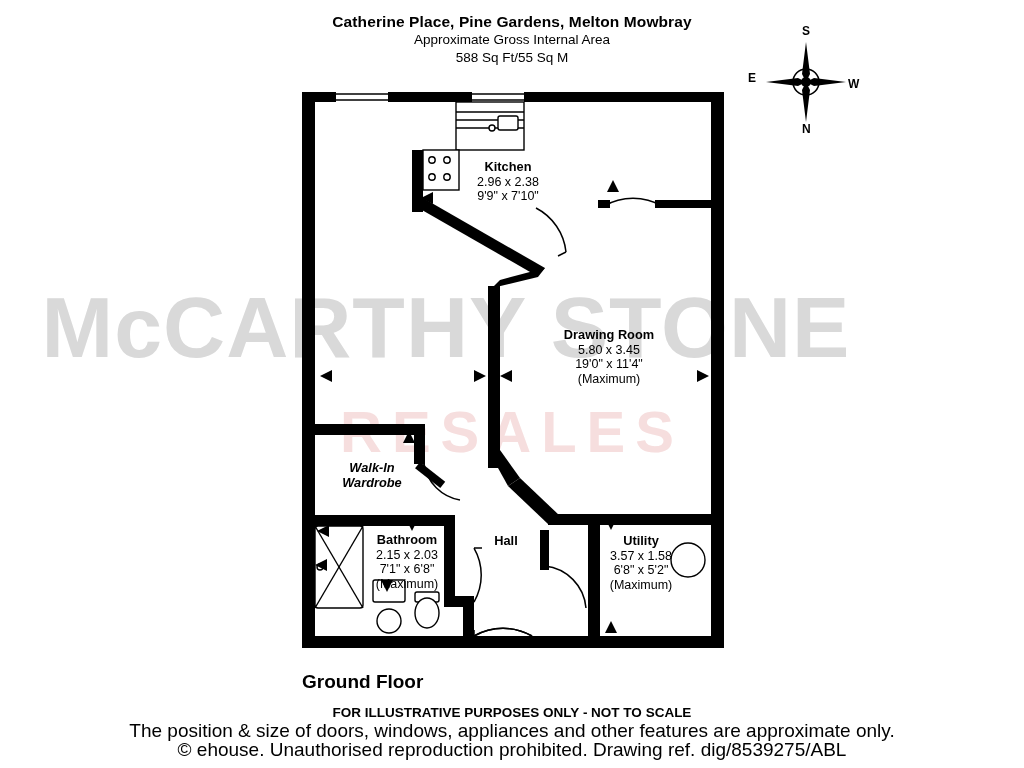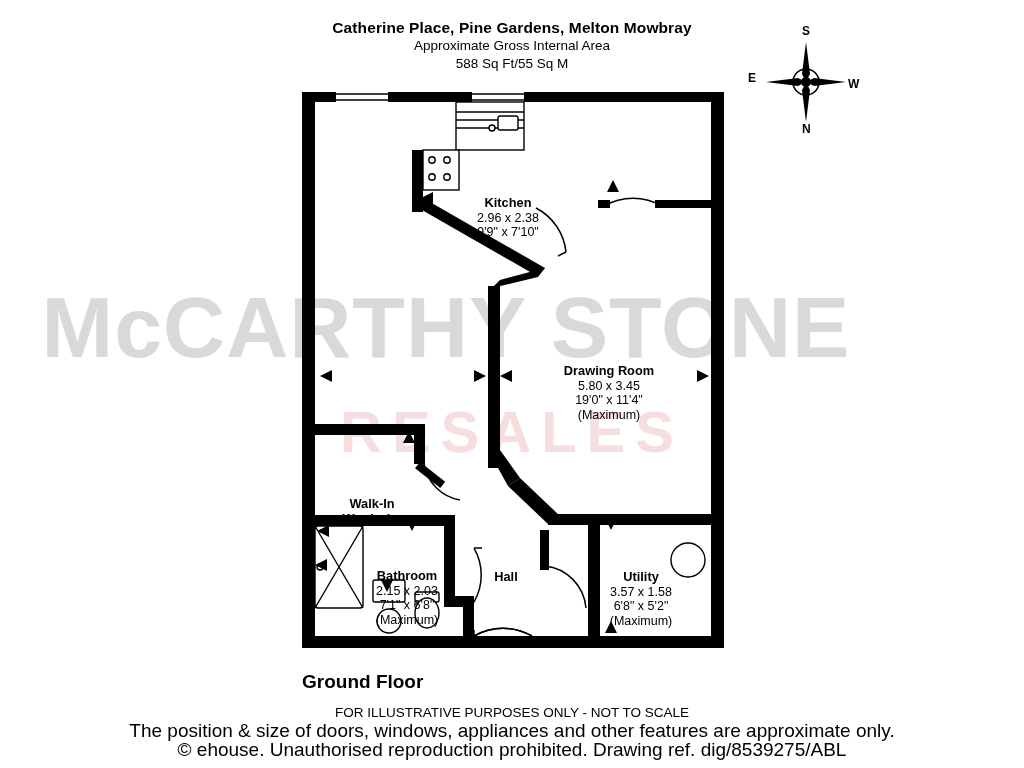--- a/index.html
+++ b/index.html
@@ -16,21 +16,21 @@
     color: #000000;
   }
 
   
   #header {
     position: absolute;
     top: 0;
     left: 0;
     width: 1024px;
     text-align: center;
-    padding-top: 18px;
+    padding-top: 12px;
   }
   #header .title {
     font-size: 15.5px;
     font-weight: bold;
     line-height: 19px;
     letter-spacing: 0.1px;
   }
   #header .sub {
     font-size: 13.5px;
     font-weight: normal;
@@ -78,21 +78,20 @@
   }
   #plan-svg { position: absolute; left: 0; top: 0; }
 
   .rlabel {
     position: absolute;
     text-align: center;
     font-size: 12.5px;
     line-height: 14.5px;
     z-index: 3;
     white-space: nowrap;
-    margin-top: 36px;
   }
   .rlabel .nm { font-weight: bold; font-size: 12.8px; }
 
   
   #compass {
     position: absolute;
     left: 752px;
     top: 28px;
     width: 108px;
     height: 108px;
@@ -116,21 +115,21 @@
   #footer {
     position: absolute;
     left: 0;
     top: 703px;
     width: 1024px;
     text-align: center;
     z-index: 3;
   }
   #footer .fl1 {
     font-size: 13.5px;
-    font-weight: normal;
+    font-weight: bold;
     line-height: 19px;
   }
   #footer .fl2 {
     font-size: 19px;
     line-height: 18.5px;
   }
 </style>
 </head>
 <body>
 
@@ -316,21 +315,21 @@
   </div>
 
 
   <div class="rlabel" style="left:542px; top:328px; width:134px;">
     <div class="nm">Drawing Room</div>
     <div>5.80 x 3.45</div>
     <div>19'0" x 11'4"</div>
     <div>(Maximum)</div>
   </div>
 
-  <div class="rlabel" style="left:324px; top:461px; width:96px;">
+  <div class="rlabel" style="left:324px; top:461px; width:96px;font-style:italic;">
     <div class="nm">Walk-In</div>
     <div class="nm">Wardrobe</div>
   </div>
 
   <div class="rlabel" style="left:348px; top:533px; width:118px;">
     <div class="nm">Bathroom</div>
     <div>2.15 x 2.03</div>
     <div>7'1" x 6'8"</div>
     <div>(Maximum)</div>
   </div>

